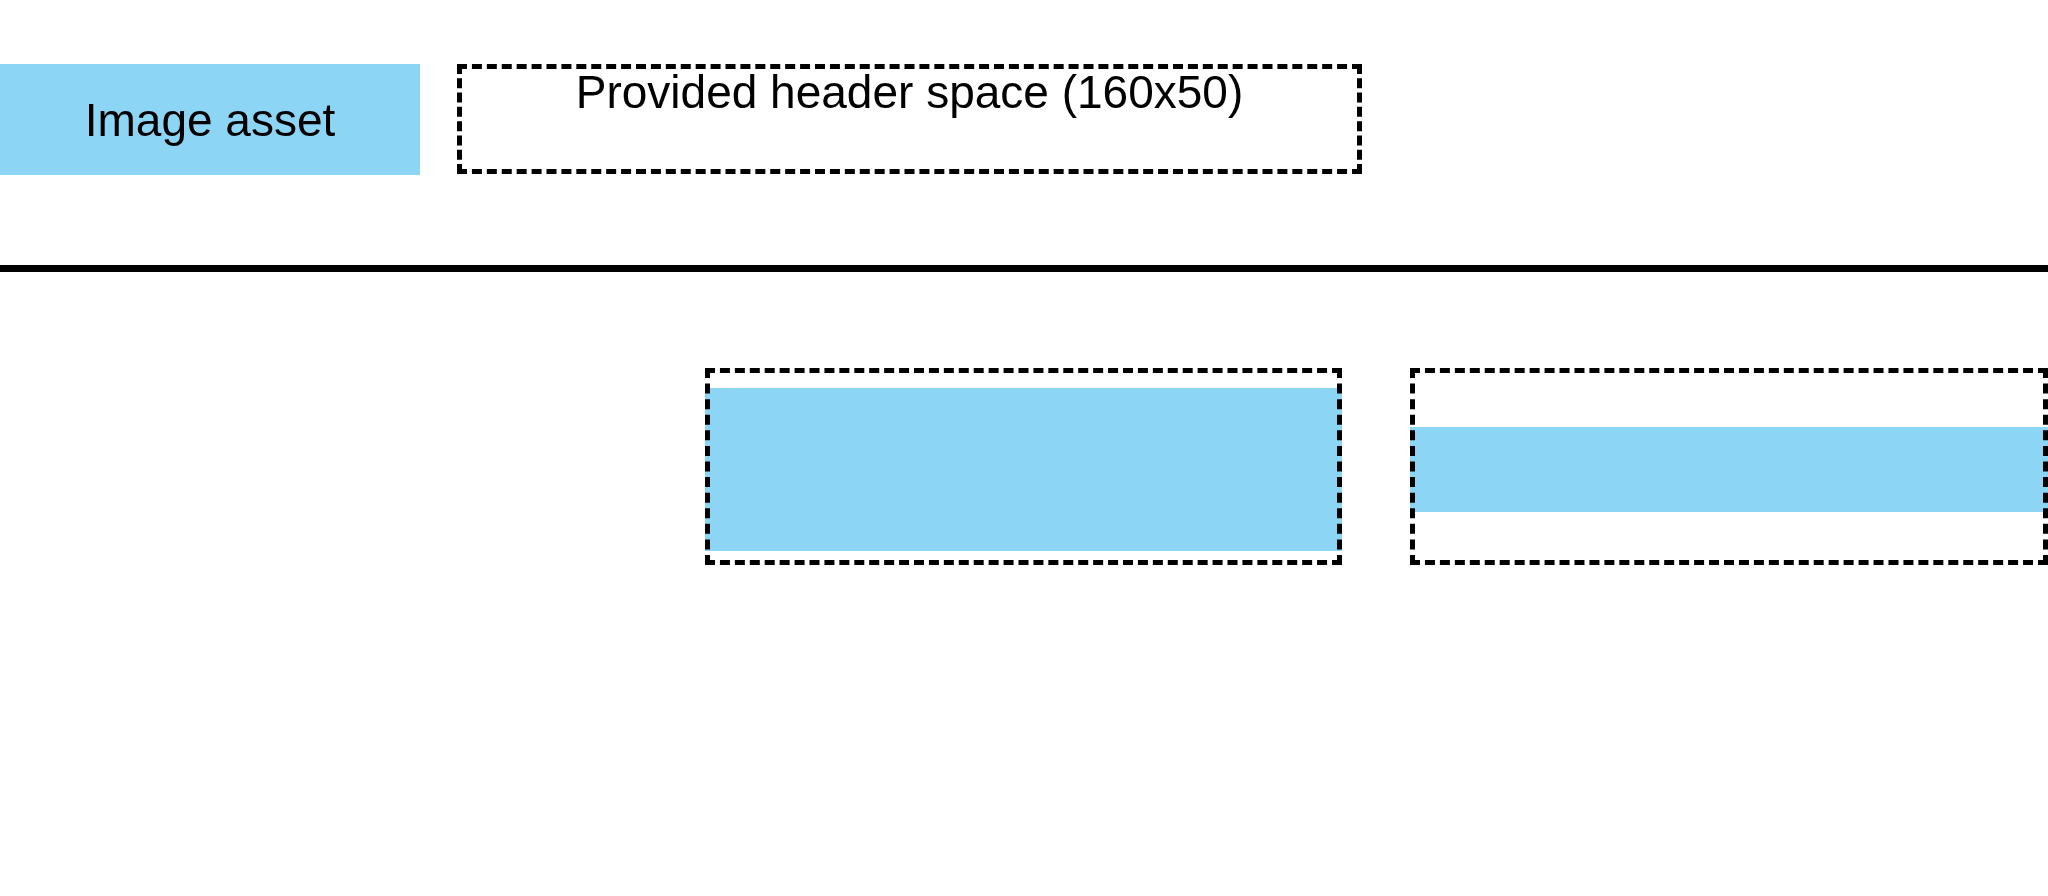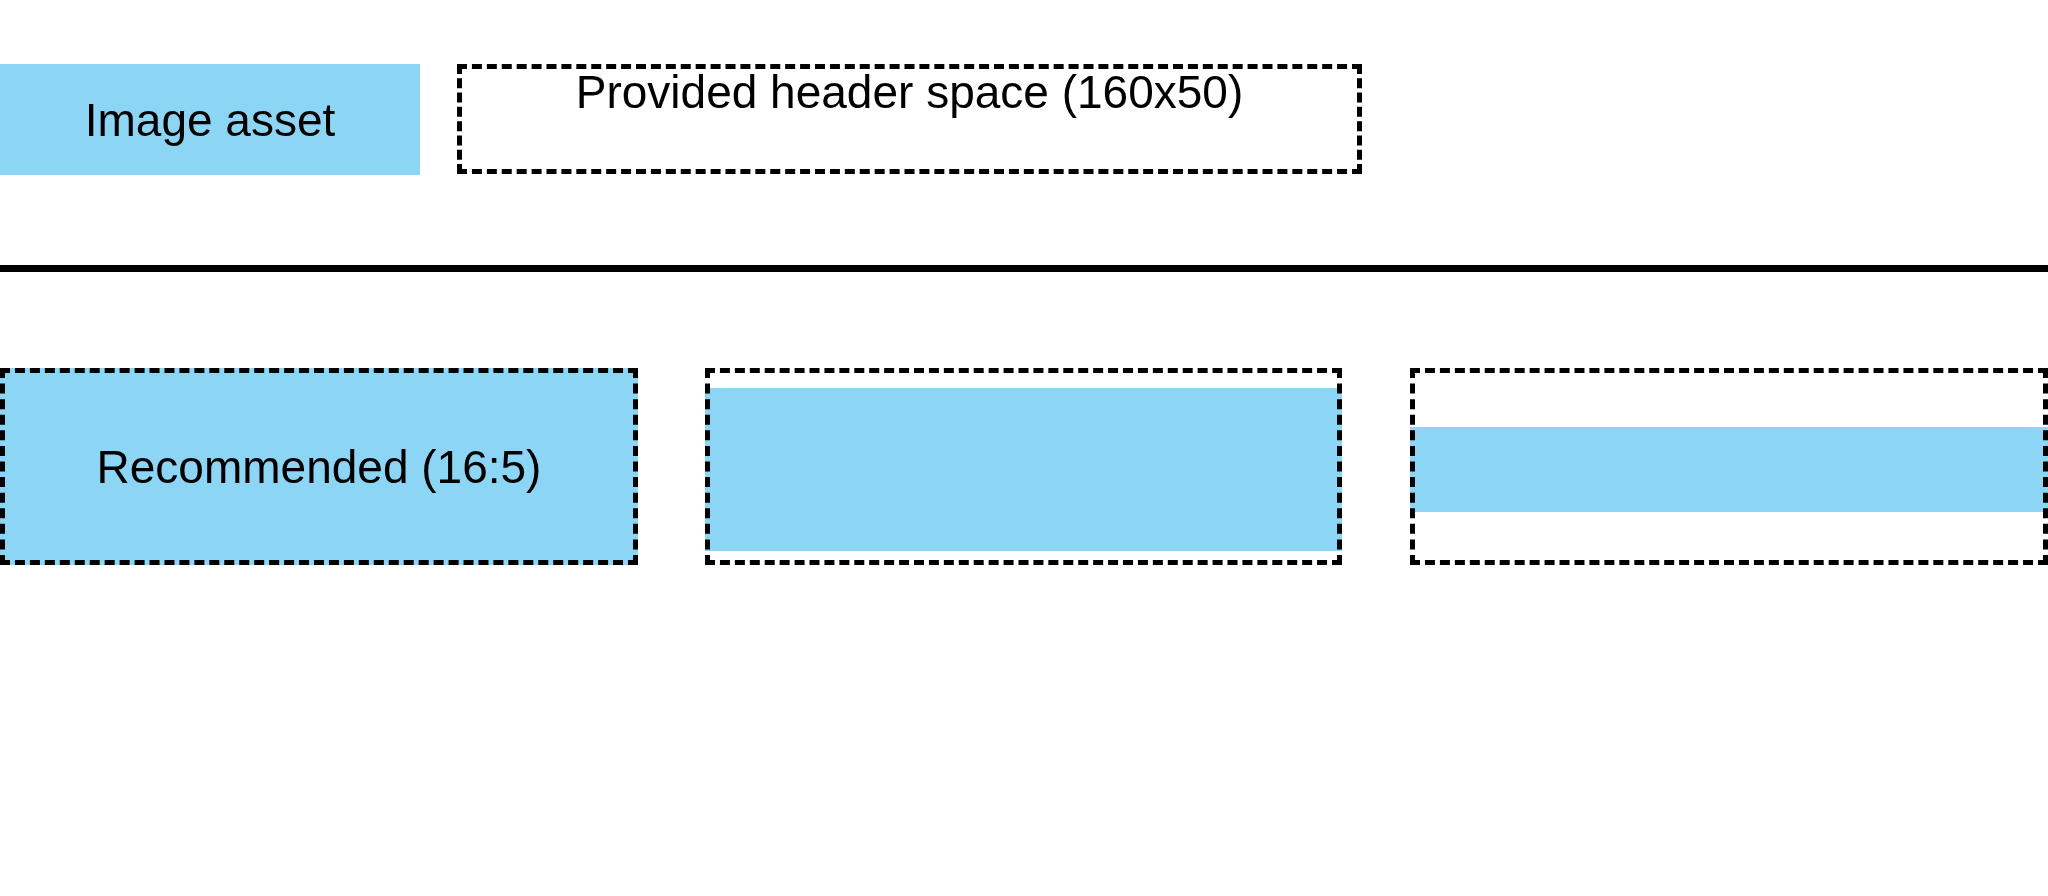--- a/index.html
+++ b/index.html
@@ -98,24 +98,20 @@
   <div class="legend-swatch">
     <span class="diagram-text">Image asset</span>
   </div>
 
   <div class="legend-headerspace">
     <span class="diagram-text">Provided header space (160x50)</span>
   </div>
 
   <div class="divider"></div>
 
-  <div class="dbox row1 col1">
-    <div class="fill" style="left: 0%; top: 0%; width: 100%; height: 100%;"></div>
-    <span class="boxlabel diagram-text">Recommended (16:5)</span>
-  </div>
 
   <div class="dbox row1 col2">
     <div class="fill" style="left: 0%; top: 10%; width: 100%; height: 83%;"></div>
   </div>
 
   <div class="dbox row1 col3">
     <div class="fill" style="left: 0%; top: 30%; width: 100%; height: 43%;"></div>
   </div>
 
   <div class="dbox row2 col1">

